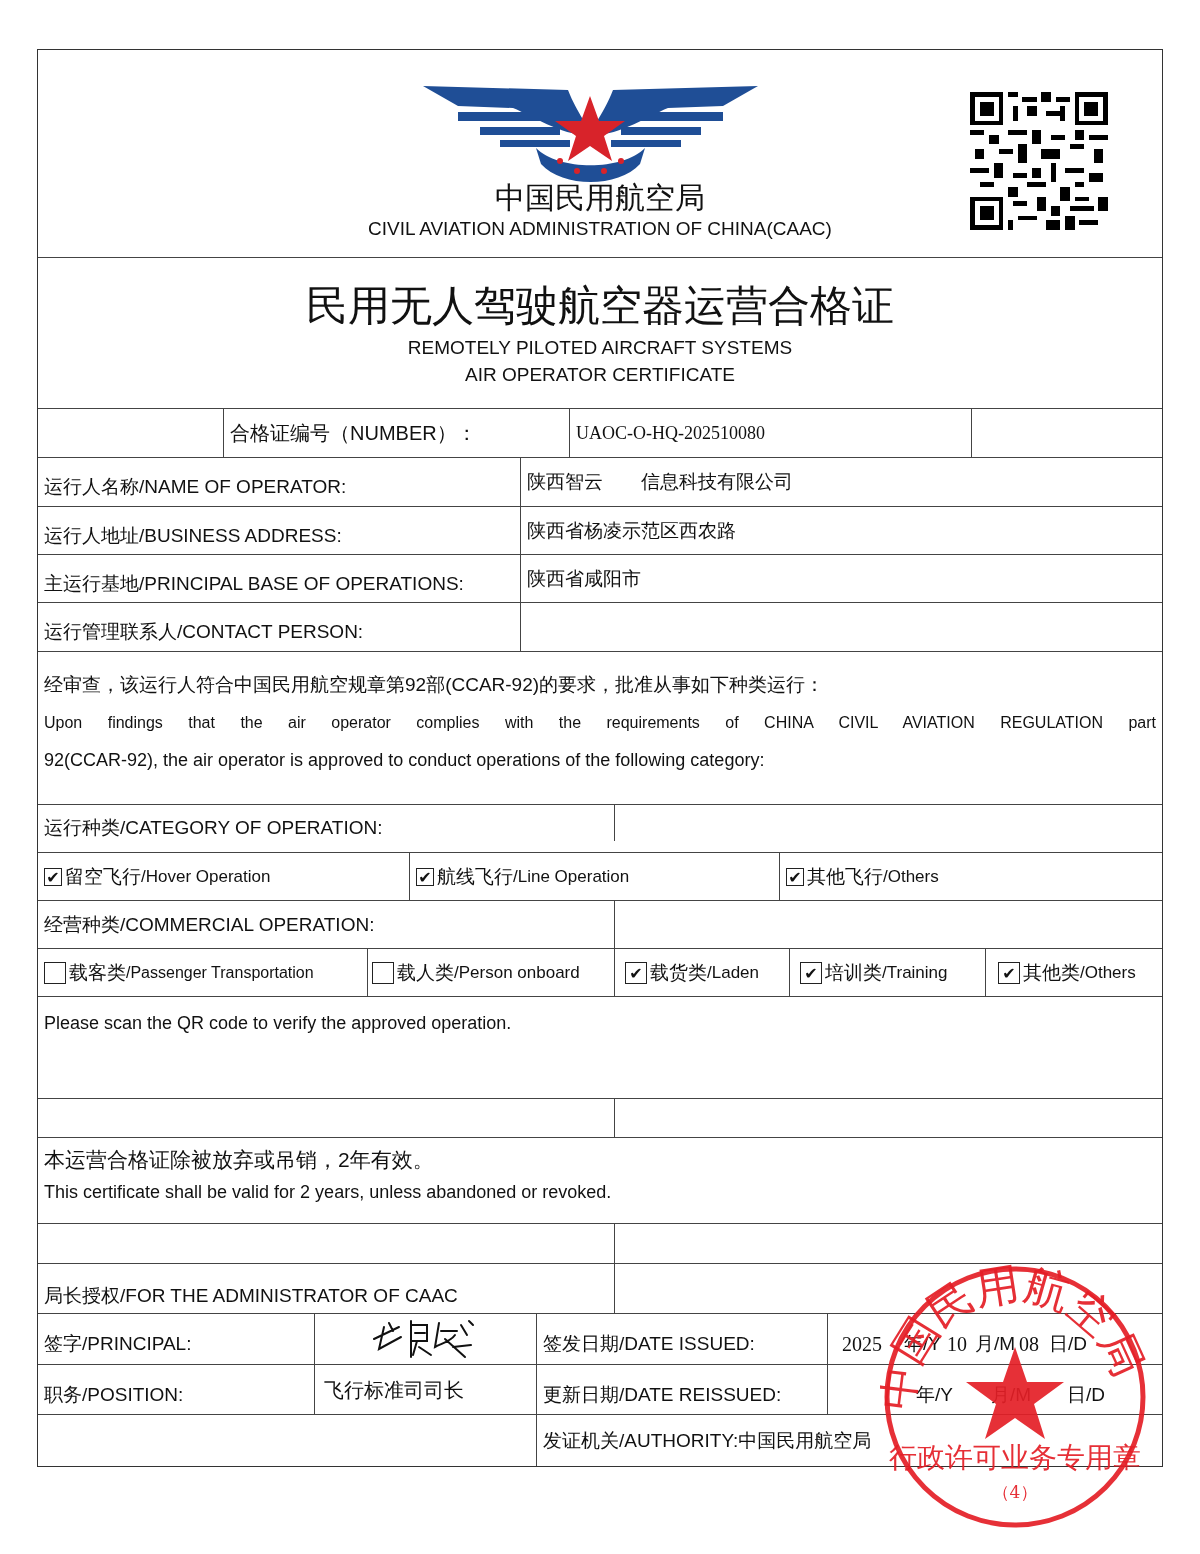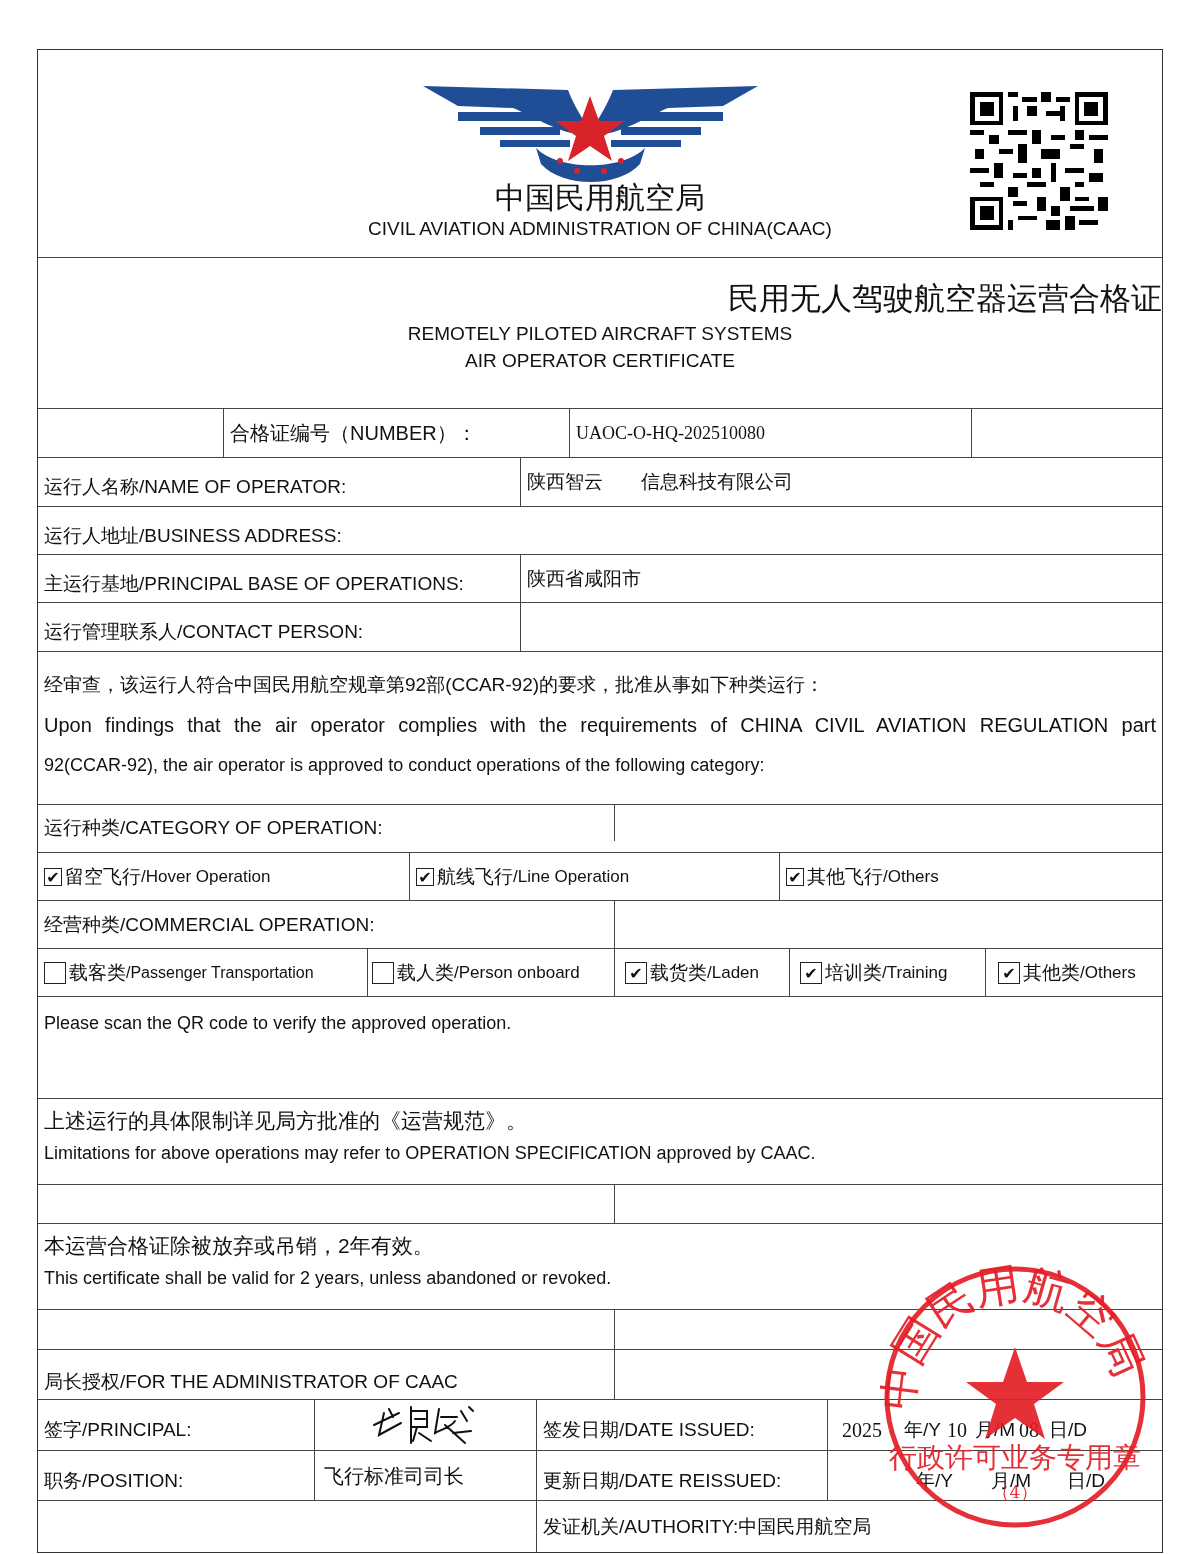--- a/index.html
+++ b/index.html
@@ -9,21 +9,21 @@
   .row:last-child{border-bottom:none;}
   .cell{box-sizing:border-box;border-right:1.5px solid #444;display:flex;align-items:center;padding-left:6px;font-size:19px;white-space:nowrap;overflow:hidden;}
   .cell:last-child{border-right:none;}
   .serif{font-family:"Liberation Serif","DejaVu Serif",serif;}
   .header{height:208px;display:block;position:relative;}
   .logo{position:absolute;left:380px;top:26px;width:345px;height:120px;}
   .caac-cn{position:absolute;left:0;right:0;top:128px;text-align:center;font-size:30px;}
   .caac-en{position:absolute;left:0;right:0;top:168px;text-align:center;font-size:19px;}
   .qr{position:absolute;left:932px;top:42px;width:138px;height:138px;}
   .title{height:131px;display:block;text-align:center;}
-  .title .cn{font-size:31px;margin-top:20px;text-align:right;}
+  .title .cn{font-size:42px;margin-top:20px;}
   .title .en{font-size:19px;line-height:27px;}
   .para{display:block;padding:0 6px;}
   .box{display:inline-block;width:18px;height:18px;border:1.5px solid #222;margin-right:3px;text-align:center;line-height:18px;font-size:16px;box-sizing:border-box;vertical-align:middle;}
   .small{font-size:17px;}
   .stamp{position:absolute;left:880px;top:1262px;width:270px;height:270px;pointer-events:none;}
 </style>
 </head>
 <body>
 
 <div class="cert">
@@ -118,33 +118,34 @@
     <div class="cell serif" style="width:402px;font-size:18px;">UAOC-O-HQ-202510080</div>
     <div class="cell" style="flex:1;"></div>
   </div>
 
   <div class="row" style="height:49px;">
     <div class="cell" style="width:483px;padding-top:10px;">运行人名称/NAME OF OPERATOR:</div>
     <div class="cell serif" style="flex:1;">陕西智云　　信息科技有限公司</div>
   </div>
   <div class="row" style="height:48px;">
     <div class="cell" style="width:483px;padding-top:10px;">运行人地址/BUSINESS ADDRESS:</div>
+    <div class="cell serif" style="flex:1;">陕西省杨凌示范区西农路</div>
   </div>
   <div class="row" style="height:48px;">
     <div class="cell" style="width:483px;padding-top:10px;">主运行基地/PRINCIPAL BASE OF OPERATIONS:</div>
     <div class="cell serif" style="flex:1;">陕西省咸阳市</div>
   </div>
   <div class="row" style="height:49px;">
     <div class="cell" style="width:483px;padding-top:10px;">运行管理联系人/CONTACT PERSON:</div>
     <div class="cell serif" style="flex:1;"></div>
   </div>
 
   <div class="row para" style="height:133px;">
     <div style="font-size:19px;margin-top:20px;">经审查，该运行人符合中国民用航空规章第92部(CCAR-92)的要求，批准从事如下种类运行：</div>
-    <div style="font-size:20px;margin-top:16px;text-align:justify;text-align-last:justify;">Upon findings that the air operator complies with the requirements of CHINA CIVIL AVIATION REGULATION part</div>
+    <div style="font-size:16px;margin-top:16px;text-align:justify;text-align-last:justify;">Upon findings that the air operator complies with the requirements of CHINA CIVIL AVIATION REGULATION part</div>
     <div style="font-size:18px;margin-top:18px;">92(CCAR-92), the air operator is approved to conduct operations of the following category:</div>
   </div>
 
   <div class="row" style="height:48px;flex-direction:column;">
     <div class="cell" style="width:577px;padding-top:10px;">运行种类/CATEGORY OF OPERATION:</div>
     <div class="cell" style="flex:1;"></div>
   </div>
   <div class="row" style="height:48px;">
     <div class="cell" style="width:372px;">
       <span class="box">✔</span>
@@ -192,24 +193,20 @@
       <span class="box" style="width:22px;height:22px;line-height:22px;">✔</span>
       <span>其他类</span>
         <span class="small">/Others</span>
     </div>
   </div>
 
   <div class="row para" style="height:86px;">
     <div style="font-size:18px;margin-top:16px;">Please scan the QR code to verify the approved operation.</div>
   </div>
 
-  <div class="row para" style="height:78px;">
-    <div style="font-size:21px;margin-top:8px;">上述运行的具体限制详见局方批准的《运营规范》。</div>
-    <div style="font-size:18px;margin-top:8px;">Limitations for above operations may refer to OPERATION SPECIFICATION approved by CAAC.</div>
-  </div>
 
   <div class="row" style="height:39px;">
     <div class="cell" style="width:577px;"></div>
     <div class="cell" style="flex:1;"></div>
   </div>
 
   <div class="row para" style="height:78px;">
     <div style="font-size:21px;margin-top:8px;">本运营合格证除被放弃或吊销，2年有效。</div>
     <div style="font-size:18px;margin-top:8px;">This certificate shall be valid for 2 years, unless abandoned or revoked.</div>
   </div>

